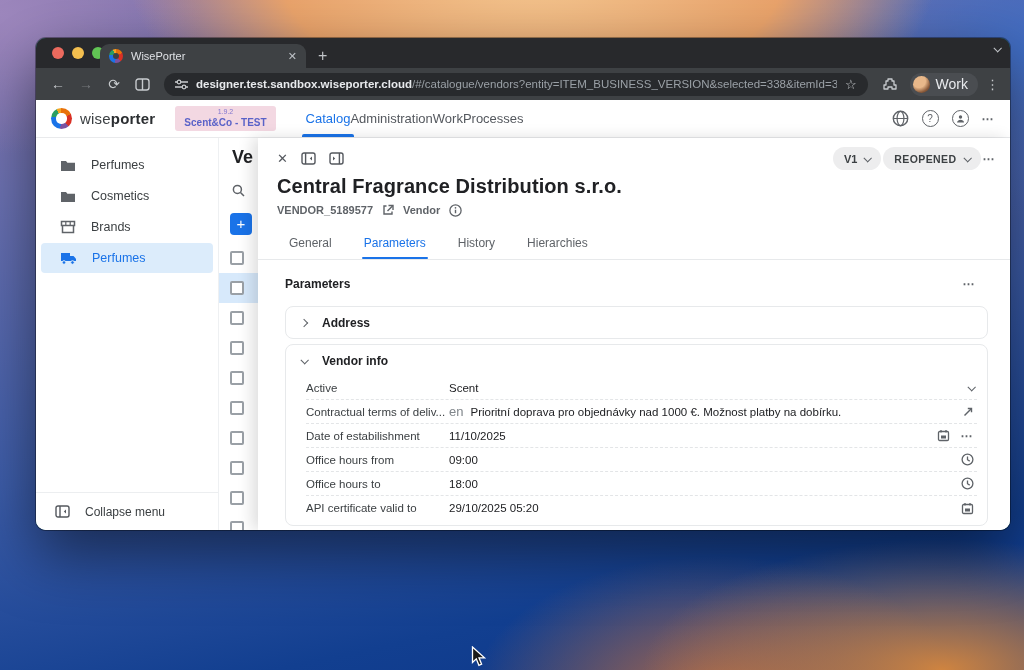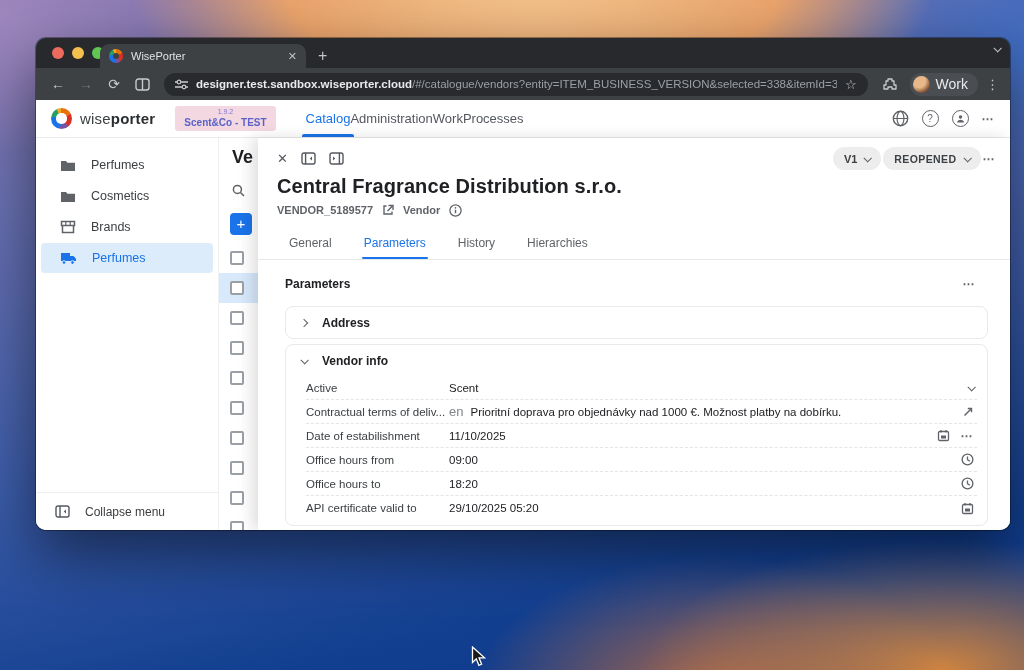--- a/index.html
+++ b/index.html
@@ -405,21 +405,21 @@
                 <span class="param-value">09:00</span>
                 <span class="row-icons">
                   <svg class="ic" width="13" height="13" viewBox="0 0 13 13">
                       <circle cx="6.5" cy="6.5" r="5.4" fill="none" stroke="#5f6368" stroke-width="1.3"></circle>
                       <path d="M6.5 3.5v3.2l2.2 1.4" fill="none" stroke="#5f6368" stroke-width="1.3"></path>
                     </svg>
                 </span>
               </div>
               <div class="param-row">
                 <span class="param-label">Office hours to</span>
-                <span class="param-value">18:20</span>
+                <span class="param-value">18:00</span>
                 <span class="row-icons">
                   <svg class="ic" width="13" height="13" viewBox="0 0 13 13">
                       <circle cx="6.5" cy="6.5" r="5.4" fill="none" stroke="#5f6368" stroke-width="1.3"></circle>
                       <path d="M6.5 3.5v3.2l2.2 1.4" fill="none" stroke="#5f6368" stroke-width="1.3"></path>
                     </svg>
                 </span>
               </div>
               <div class="param-row">
                 <span class="param-label">API certificate valid to</span>
                 <span class="param-value">29/10/2025 05:20</span>

